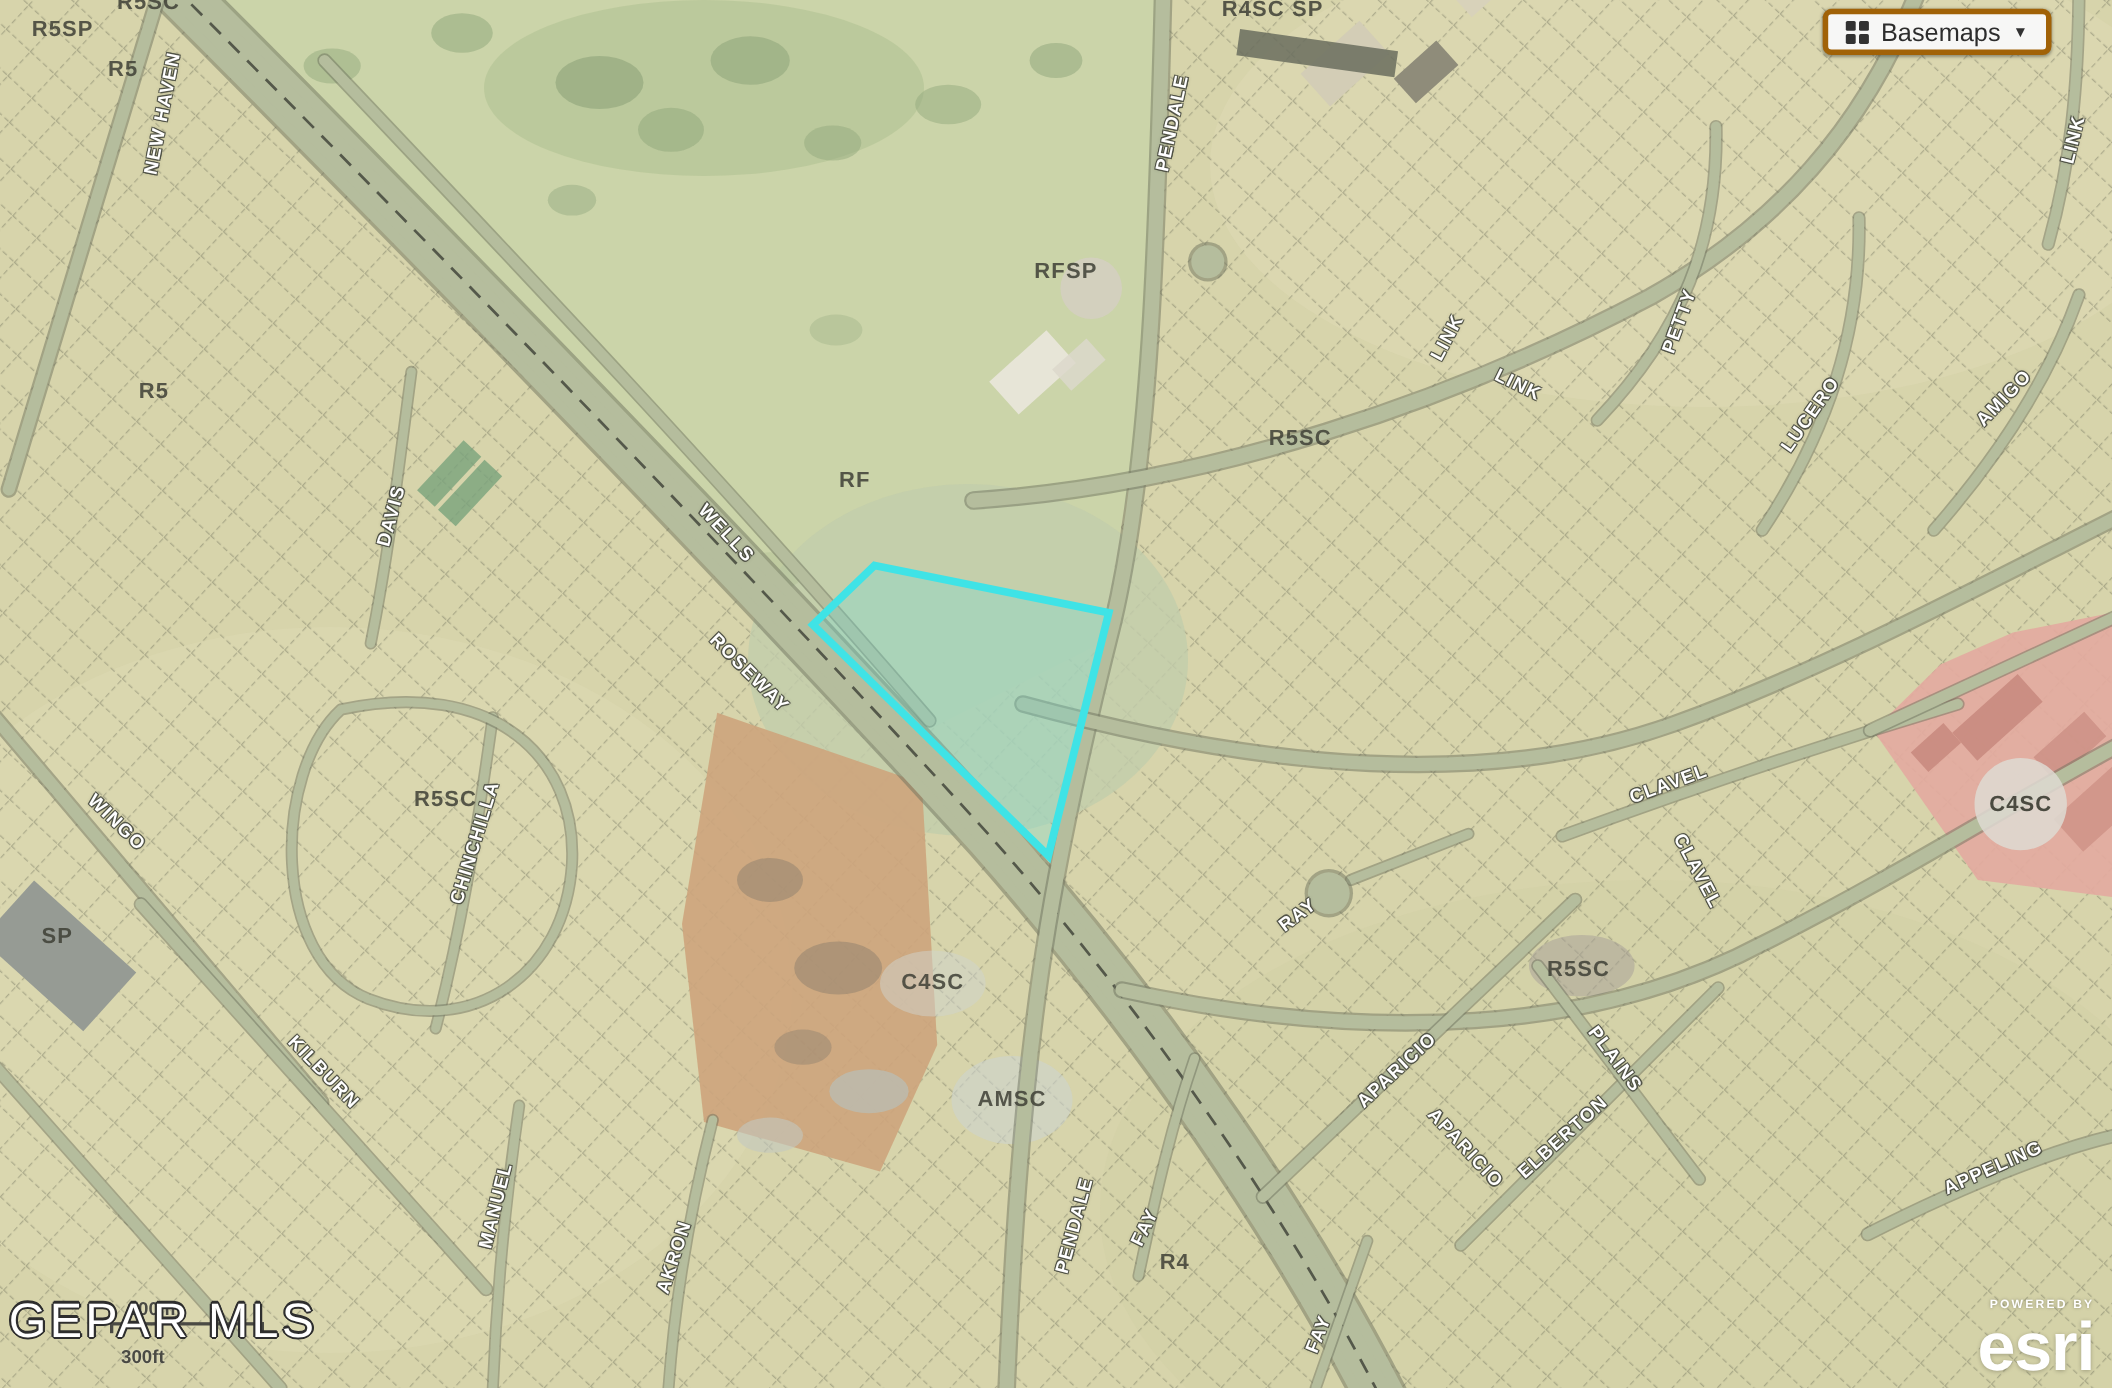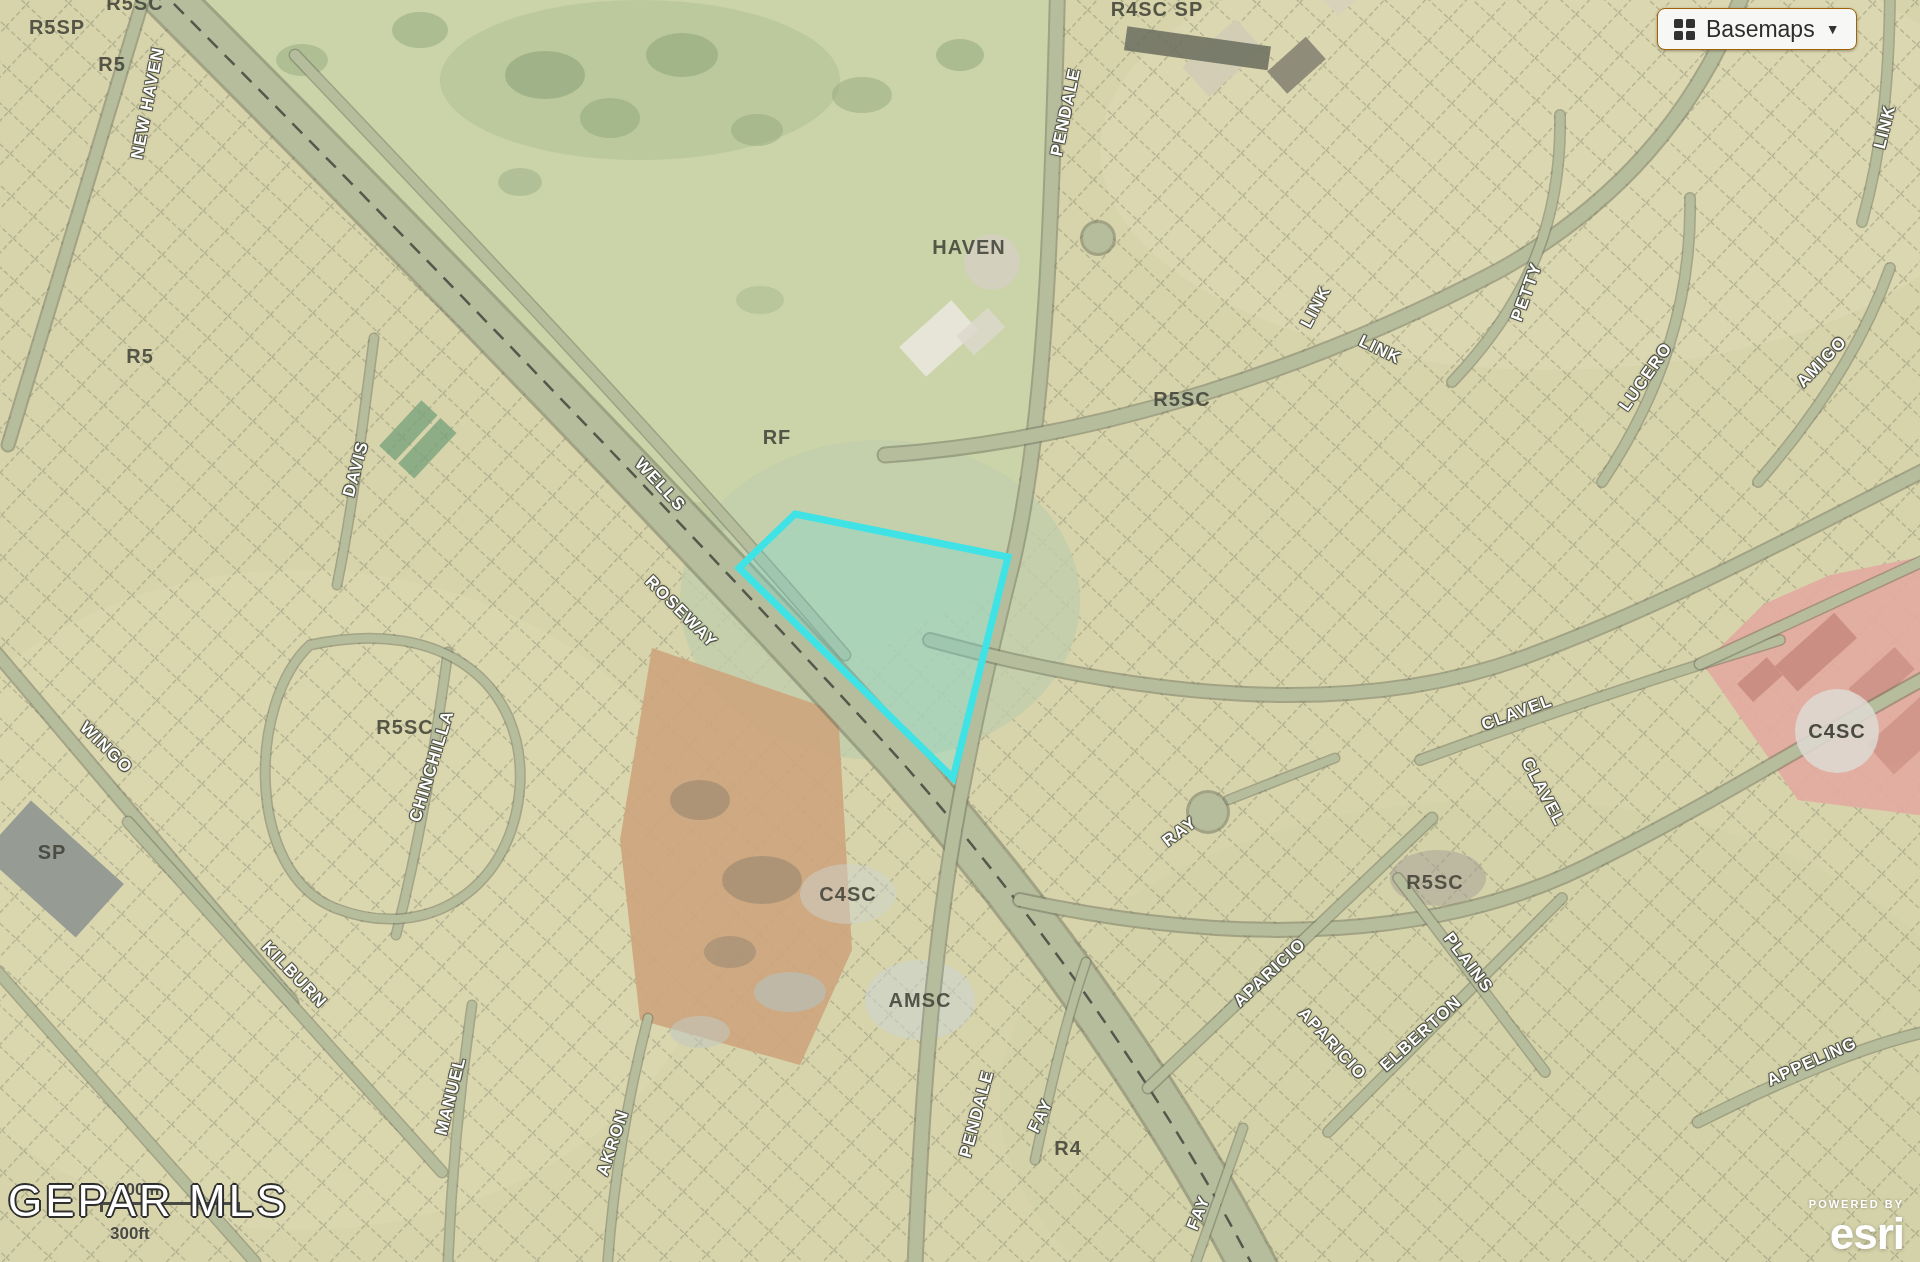--- a/index.html
+++ b/index.html
@@ -14,42 +14,42 @@
   .street-label{position:absolute;color:#fff;font-size:17px;font-weight:700;letter-spacing:1.2px;
     white-space:nowrap;
     text-shadow:-1px -1px 0 rgba(78,80,68,.95),1px -1px 0 rgba(78,80,68,.95),
                 -1px 1px 0 rgba(78,80,68,.95),1px 1px 0 rgba(78,80,68,.95),0 0 3px rgba(60,62,52,.5);}
   .zone-label{position:absolute;color:#3f4036;font-size:20px;font-weight:700;letter-spacing:1px;
     opacity:.85;white-space:nowrap;transform:translate(-50%,-50%);}
   .zone-label.circled{opacity:1;background:rgba(222,219,210,.85);border-radius:50%;
     width:84px;height:84px;display:flex;align-items:center;justify-content:center;color:#4a4a40;}
   
   .basemaps-btn{position:absolute;left:1657px;top:8px;height:42px;display:flex;align-items:center;
-    gap:11px;padding:0 16px;background:#f7f7f6;border:1px solid #a16207;border-radius:8px;
+    gap:11px;padding:0 16px;background:#f7f7f6;border:5px solid #a16207;border-radius:8px;
     box-shadow:0 1px 3px rgba(0,0,0,.35);font-family:"Liberation Sans",sans-serif;
     font-size:23px;color:#2d2d2d;cursor:pointer;}
   .grid-icon{display:grid;grid-template-columns:9px 9px;grid-template-rows:9px 9px;gap:3px;}
   .grid-icon i{background:#323232;border-radius:1.5px;}
   .caret-down{font-size:14px;color:#323232;line-height:1;}
   
   .watermark{position:absolute;left:8px;top:1176px;font-size:44px;letter-spacing:3px;color:#fff;
     font-weight:400;
     text-shadow:-2px 0 #2e2e2e,2px 0 #2e2e2e,0 -2px #2e2e2e,0 2px #2e2e2e,
                 -1px -1px #2e2e2e,1px -1px #2e2e2e,-1px 1px #2e2e2e,1px 1px #2e2e2e;}
   
   .scalebar{position:absolute;left:100px;top:1180px;width:140px;color:#4a4a44;font-size:17px;font-weight:700;
     text-shadow:0 0 2px rgba(235,232,215,.8);}
   .scalebar .line{margin-top:2px;width:134px;height:7px;border-left:3px solid #4a4a44;
     border-right:3px solid #4a4a44;border-top:3px solid #4a4a44;}
   .scalebar .metric{margin-left:16px;}
   .scalebar .imperial{margin-left:10px;margin-top:12px;}
   
   .esri{position:absolute;right:16px;bottom:6px;text-align:right;color:#fff;line-height:1;}
   .esri .powered{font-size:11px;font-weight:700;letter-spacing:2px;text-shadow:0 0 3px rgba(0,0,0,.35);}
-  .esri .brand{font-size:44px;font-weight:700;letter-spacing:-1px;margin-top:2px;
+  .esri .brand{font-size:62px;font-weight:700;letter-spacing:-1px;margin-top:2px;
     text-shadow:0 1px 4px rgba(0,0,0,.25);}
 </style>
 </head>
 <body>
 
 <div id="app">
 
   <svg id="map-canvas" width="1920" height="1262" viewBox="0 0 1920 1262">
     <defs>
       <pattern id="pg" width="30" height="30" patternUnits="userSpaceOnUse">
@@ -213,21 +213,21 @@
     </g>
 
     <polygon class="hl" points="795,514 1008,557 953,778 739,568"></polygon>
   </svg>
 
   <div id="zone-labels">
       <span class="zone-label" style="left: 135px; top: 3px;">R5SC</span>
       <span class="zone-label" style="left: 57px; top: 27px;">R5SP</span>
       <span class="zone-label" style="left: 1157px; top: 9px;">R4SC SP</span>
       <span class="zone-label" style="left: 112px; top: 64px;">R5</span>
-      <span class="zone-label" style="left: 969px; top: 247px;">HAVEN</span>
+      <span class="zone-label" style="left: 969px; top: 247px;">RFSP</span>
       <span class="zone-label" style="left: 140px; top: 356px;">R5</span>
       <span class="zone-label" style="left: 1182px; top: 399px;">R5SC</span>
       <span class="zone-label" style="left: 777px; top: 437px;">RF</span>
       <span class="zone-label" style="left: 405px; top: 727px;">R5SC</span>
       <span class="zone-label" style="left: 52px; top: 852px;">SP</span>
       <span class="zone-label" style="left: 1435px; top: 882px;">R5SC</span>
       <span class="zone-label" style="left: 848px; top: 894px;">C4SC</span>
       <span class="zone-label" style="left: 920px; top: 1000px;">AMSC</span>
       <span class="zone-label circled" style="left: 1837px; top: 731px;">C4SC</span>
       <span class="zone-label" style="left: 1068px; top: 1148px;">R4</span>

